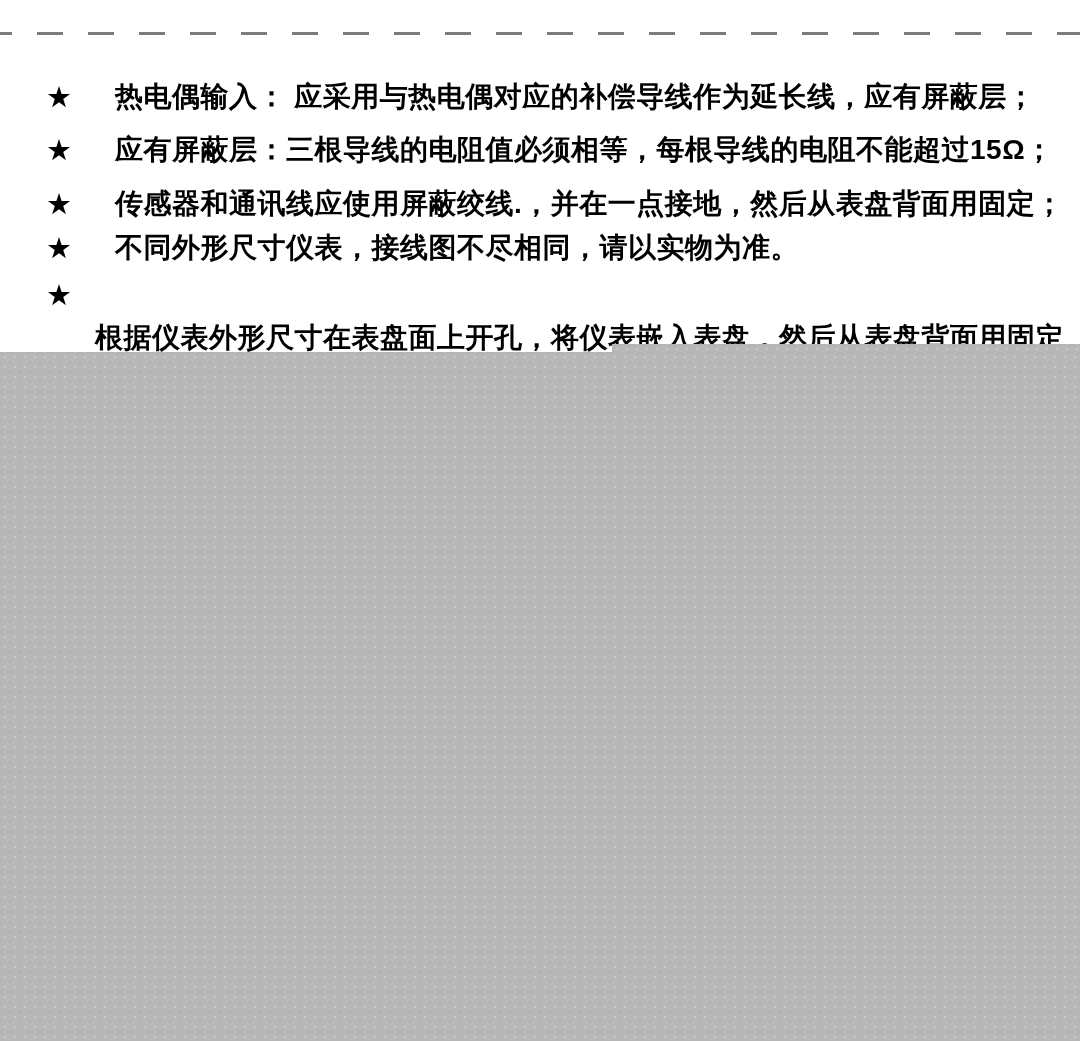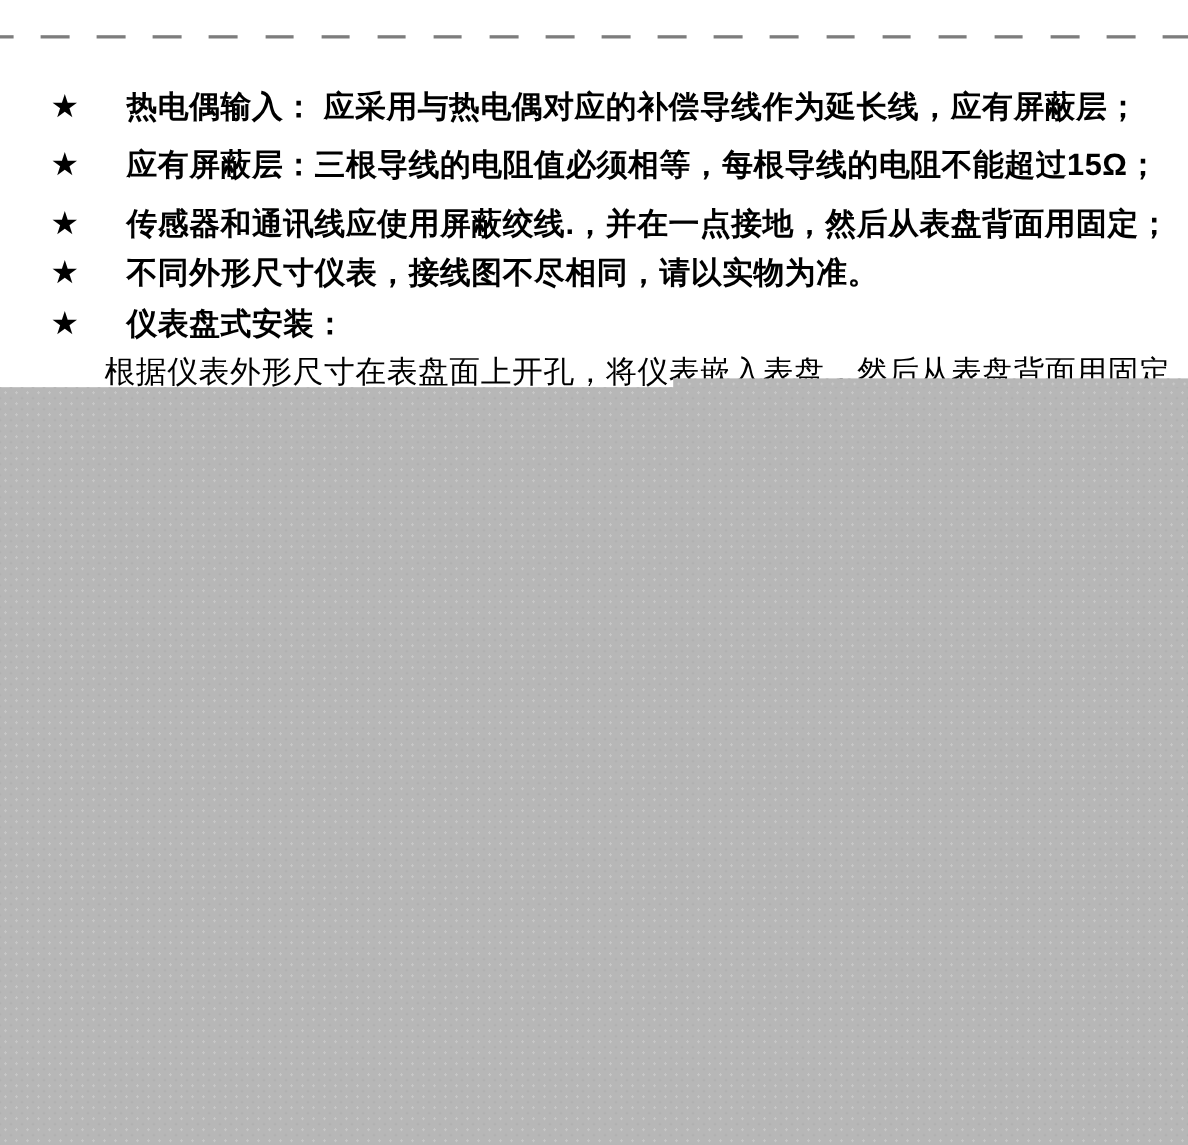--- a/index.html
+++ b/index.html
@@ -29,21 +29,21 @@
     display:inline-block;text-align:left;
   }
   .note-text{display:inline-block;margin-left:32px;letter-spacing:0.5px;}
   .l1{top:81px}
   .l2{top:134px}
   .l3{top:188px}
   .l4{top:232px}
   .l5{top:279px}
   .para{
     position:absolute;left:95px;top:322px;
-    font-size:28px;font-weight:400;line-height:32px;
+    font-size:28px;font-weight:700;line-height:32px;
     white-space:nowrap;letter-spacing:0.5px;
   }
   .gray{
     background-color:var(--placeholder-color,#b7b7b7);
     background-image:
       radial-gradient(circle, #c8c8c8 1px, transparent 1.3px),
       radial-gradient(circle, #adadad 0.8px, transparent 1.1px);
     background-size:10px 10px,10px 10px;
     background-position:0 0,5px 5px;
   }
@@ -72,21 +72,20 @@
     <span class="note-text">传感器和通讯线应使用屏蔽绞线.，并在一点接地，然后从表盘背面用固定；</span>
   </div>
 
   <div class="note l4">
     <span class="star">★</span>
     <span class="note-text">不同外形尺寸仪表，接线图不尽相同，请以实物为准。</span>
   </div>
 
   <div class="note l5">
     <span class="star">★</span>
-    <span class="note-text">仪表盘式安装：</span>
   </div>
 
   <div class="para">根据仪表外形尺寸在表盘面上开孔，将仪表嵌入表盘，然后从表盘背面用固定</div>
 
   <div class="gray gray-step"></div>
   <div class="gray gray-main"></div>
 
 </div>
 
 </body></html>

